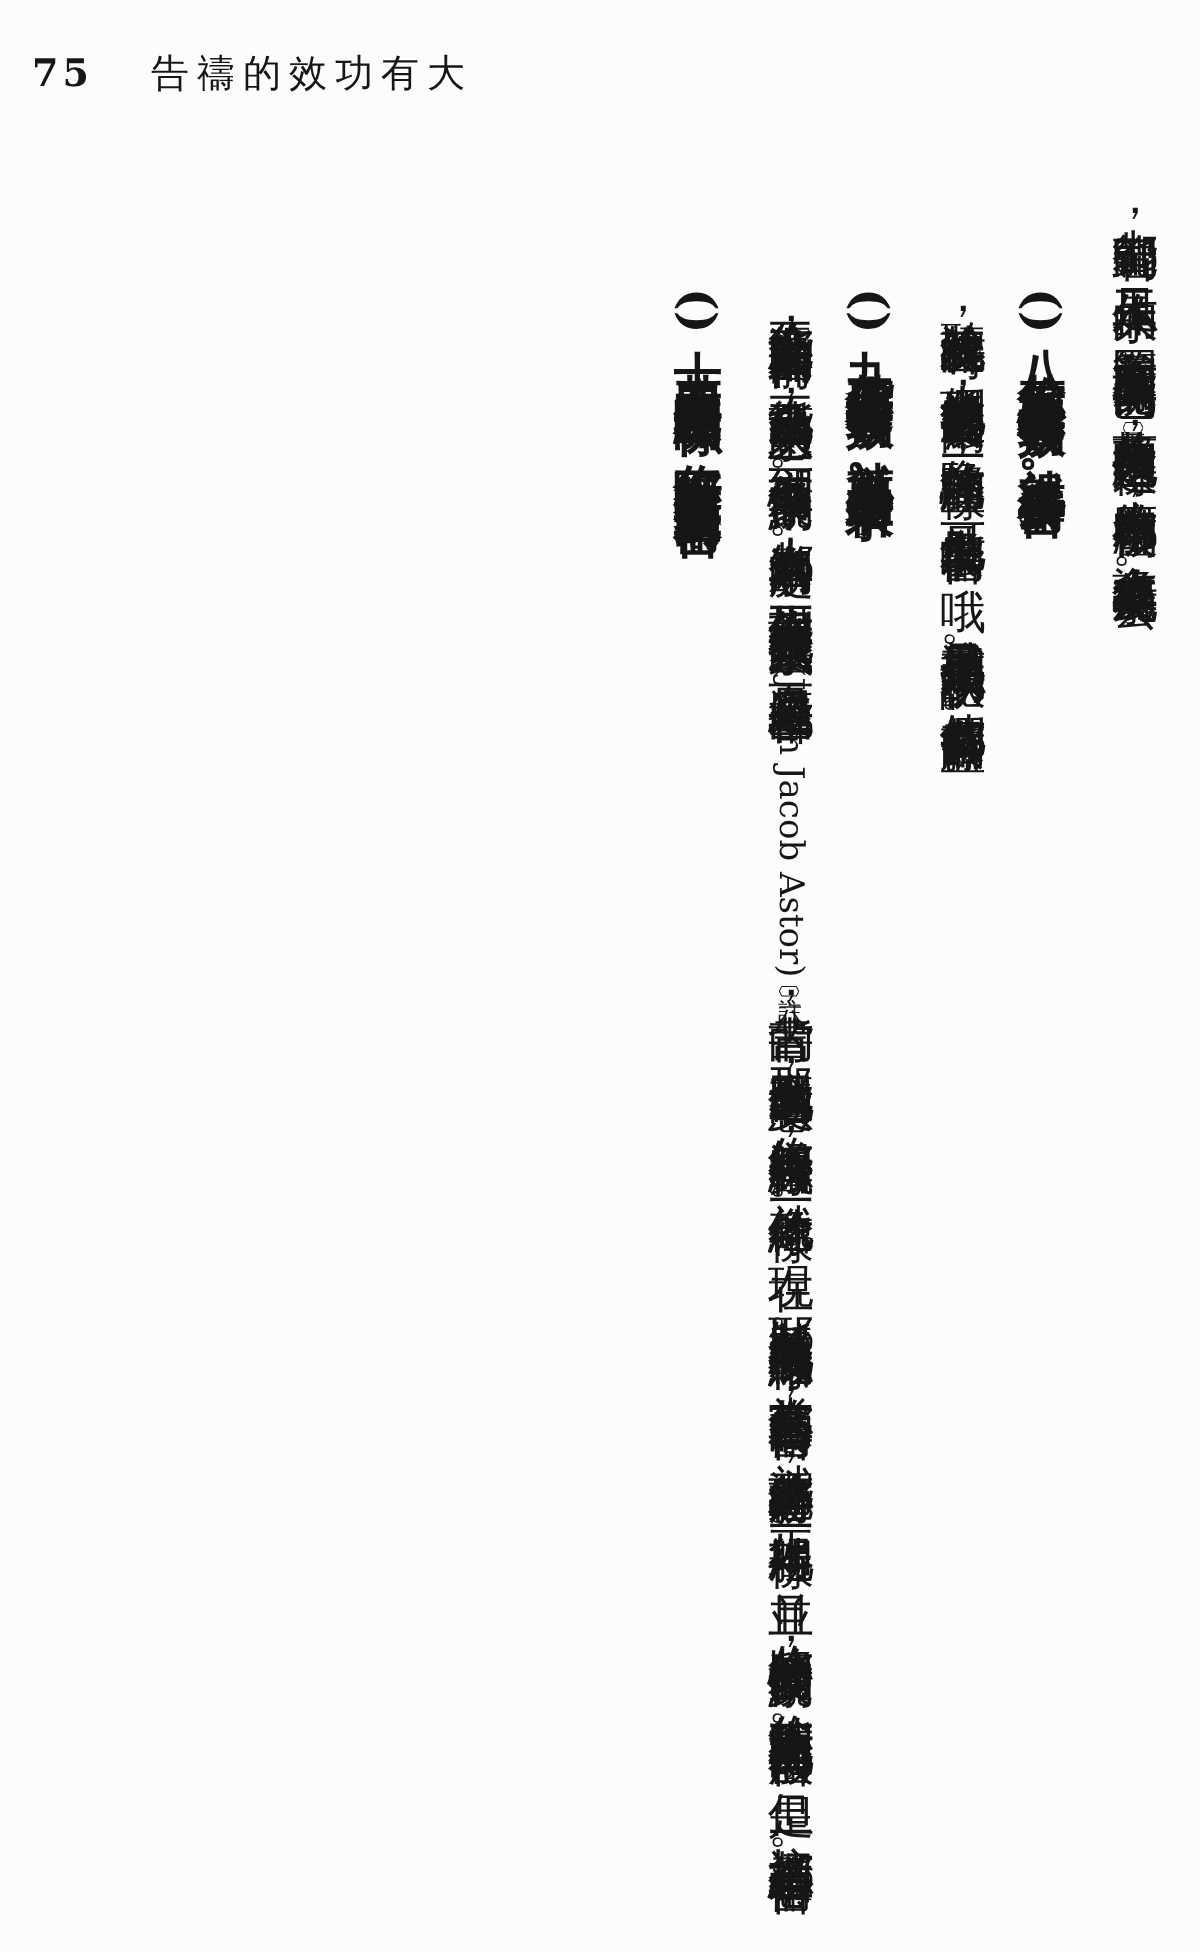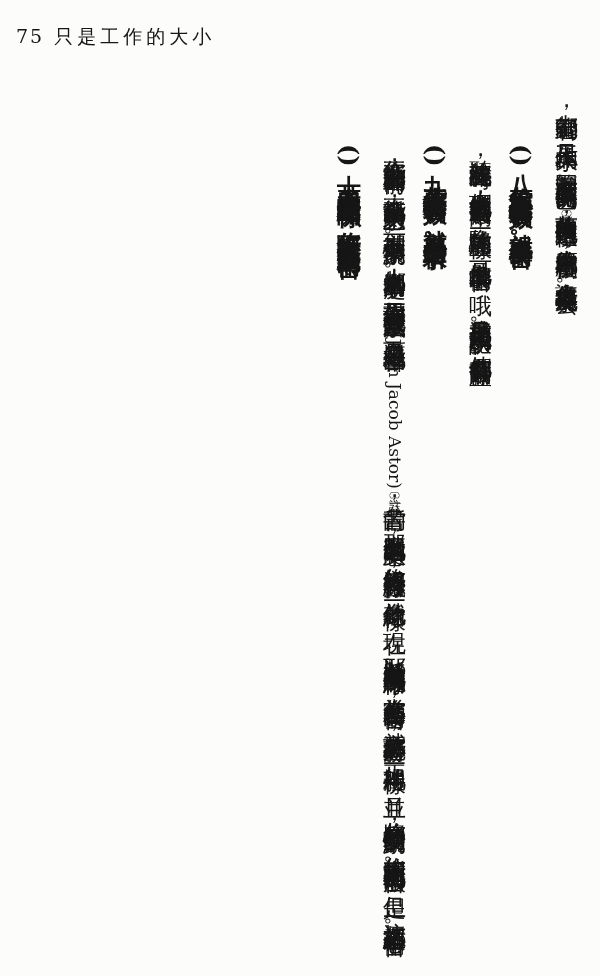--- a/index.html
+++ b/index.html
@@ -16,22 +16,23 @@
     overflow:hidden;
   }
   .running-head{
     position:absolute;
     top:24px;left:16px;
     font-size:19px;
     white-space:nowrap;
   }
   .page-num{
     display:inline-block;
-    margin-right:10px;
+    margin-right:29px;
     letter-spacing:2px;
+    font-weight:bold;
   }
   .head-title{
     letter-spacing:4px;
     font-weight:500;
   }
   .text-block{
     position:absolute;
     top:96px;right:16px;left:10px;height:856px;
     writing-mode:vertical-rl;
     text-orientation:mixed;
@@ -59,21 +60,21 @@
     font-size:17px;
     letter-spacing:0;
   }
 </style>
 </head>
 <body>
 
 <div class="page">
 
   <header class="running-head">
-    <span class="page-num">75</span><span class="head-title">只是工作的大小</span>
+    <span class="page-num">75</span><span class="head-title">告禱的效功有大</span>
   </header>
 
   <main class="text-block">
 
     <p class="body"><span>中都能看到，只是工作的大小、範圍和深度上有多寡不同的比例而已。蘇格蘭的大復興也是這樣</span><span class="note">〔註五〕</span><span>，廣大的會眾都被壓倒，許多人傷痛得幾乎要死去。</span></p>
 
     <p class="heading"><span class="marker">(八)</span><span>若你眞心想使禱告有功效，就得多多禱告。</span></p>
 
     <p class="body indent"><span>聽說使徒雅各死時，人們發現他的膝蓋已長了硬繭，像駱駝的膝蓋一樣，可見他多麼常禱告啊！哦，這就是早期傳道人成功的祕訣。他們都有長繭的膝蓋。</span></p>
 

